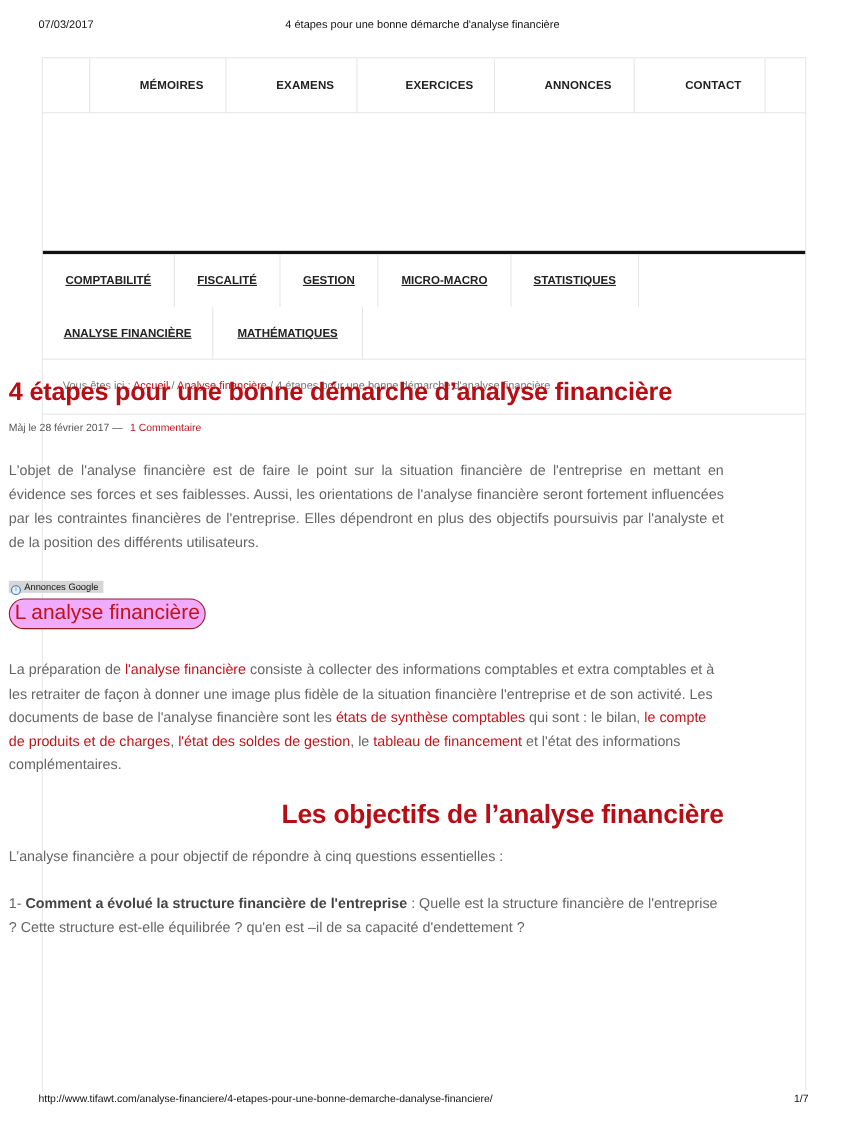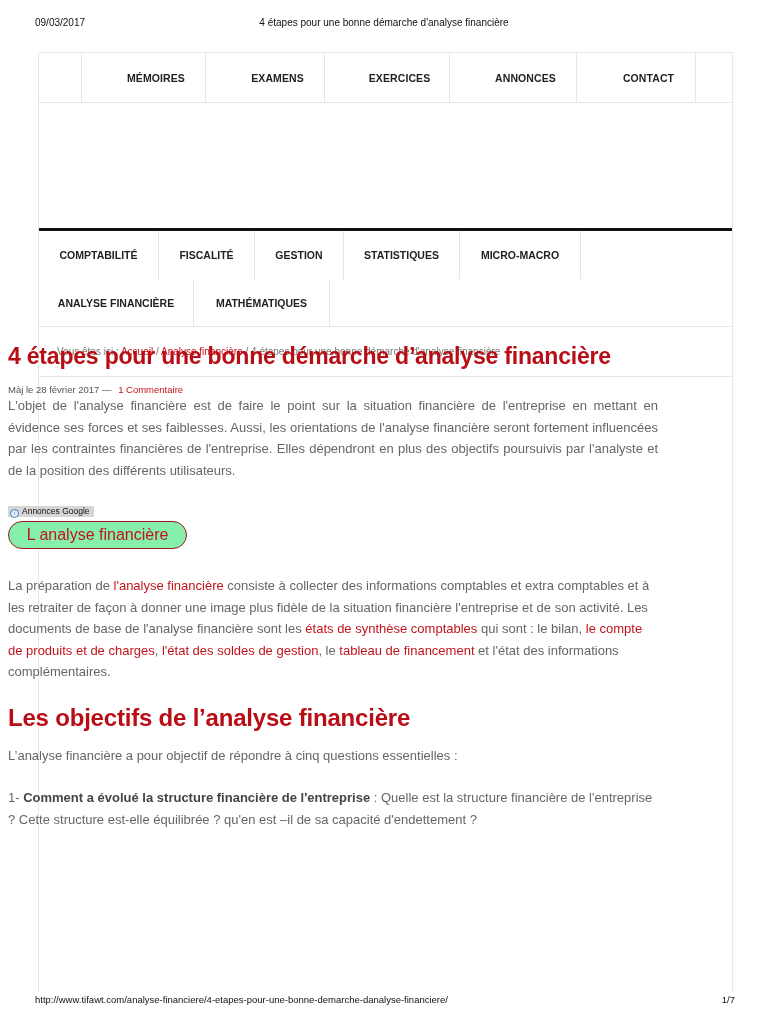--- a/index.html
+++ b/index.html
@@ -22,50 +22,50 @@
     .top-nav .item { height: 50px; border-right: 1px solid #e6e6e6; display: flex; align-items: center; justify-content: center; font-size: 10.5px; font-weight: bold; color: #222; letter-spacing: 0.1px; }
 
     .banner-area { position: absolute; left: 0; top: 50px; width: 693px; height: 125px; }
     .thick-rule { position: absolute; left: 0; top: 175px; width: 693px; height: 3px; background: #111; }
 
     
     .cat-nav { position: absolute; left: 0; top: 178px; width: 693px; height: 96px; border-bottom: 1px solid #e6e6e6; }
     .cat-row { position: absolute; left: 0; height: 48px; display: flex; }
     .cat-row.r1 { top: 0; }
     .cat-row.r2 { top: 48px; }
-    .cat-item { height: 48px; border-right: 1px solid #e6e6e6; display: flex; align-items: center; justify-content: center; font-size: 10.5px; font-weight: bold; color: #222; }
+    .cat-item { height: 48px; border-right: 1px solid #e6e6e6; display: flex; align-items: center; justify-content: center; font-size: 10.5px; font-weight: bold; color: #222; text-decoration: underline; }
 
     .breadcrumb { position: absolute; left: 0; top: 274px; width: 693px; height: 50px; border-bottom: 1px solid #e6e6e6; font-size: 10px; color: #777; padding-left: 18px; line-height: 50px; }
     .breadcrumb a { color: #c0141c; text-decoration: none; }
 
     .article { position: absolute; left: 8px; top: 344px; width: 650px; }
     .article-title { font-size: 23px; font-weight: bold; color: #b80d14; line-height: 25px; letter-spacing: -0.2px; }
     .meta { margin-top: 15px; font-size: 9.5px; color: #555; }
     .meta a { color: #c0141c; text-decoration: none; margin-left: 4px; }
 
     .para { font-size: 13px; color: #666; line-height: 21.5px; text-align: justify; }
-    .intro { }
+    .intro { margin-top: 22px; }
 
     .ads-label { margin-top: 25px; display: inline-block; background: #d6d6d6; font-size: 8.5px; color: #111; padding: 0 4px 0 2px; height: 11px; line-height: 11px; }
     .ads-label .info-icon { display: inline-block; width: 9px; height: 9px; border-radius: 50%; border: 1px solid #3b7bbf; color: #3b7bbf; font-size: 6px; line-height: 7px; text-align: center; margin-right: 3px; vertical-align: -1px; background: #e8f1fb; }
-    .ad-btn { display: block; width: 179px; height: 28px; border: 1.5px solid #9b1a1f; border-radius: 14px; margin-top: 3px; font-size: 16px; color: #c0141c; text-align: center; line-height: 25px; background: #86efac; }
+    .ad-btn { display: block; width: 179px; height: 28px; border: 1.5px solid #9b1a1f; border-radius: 14px; margin-top: 3px; font-size: 19px; color: #c0141c; text-align: center; line-height: 25px; background: #f0abfc; }
 
     .prep { margin-top: 26px; text-align: left; }
     .prep a { color: #c0141c; text-decoration: none; }
 
-    .h2 { margin-top: 20px; font-size: 24px; font-weight: bold; color: #b80d14; line-height: 30px; letter-spacing: -0.2px; }
+    .h2 { margin-top: 20px; font-size: 24px; font-weight: bold; color: #b80d14; line-height: 30px; letter-spacing: -0.2px; text-align: right; }
     .objectives-intro { margin-top: 12px; }
     .q1 { margin-top: 21px; text-align: left; }
     .q1 b { color: #444; }
   </style>
 </head>
 <body>
 
 <div class="print-header">
-  <span class="print-date">09/03/2017</span>
+  <span class="print-date">07/03/2017</span>
   <span class="print-title">4 étapes pour une bonne démarche d'analyse financière</span>
 </div>
 
 <div class="frame">
   <nav class="top-nav">
     <div class="spacer"></div>
     <a class="item" style="width:99px">MÉMOIRES</a>
     <a class="item" style="width:94px">EXAMENS</a>
     <a class="item" style="width:100px">EXERCICES</a>
     <a class="item" style="width:102px">ANNONCES</a>
@@ -73,22 +73,22 @@
   </nav>
 
   <div class="banner-area"></div>
   <div class="thick-rule"></div>
 
   <nav class="cat-nav">
     <div class="cat-row r1">
       <a class="cat-item" style="width:120px">COMPTABILITÉ</a>
       <a class="cat-item" style="width:96px">FISCALITÉ</a>
       <a class="cat-item" style="width:89px">GESTION</a>
+      <a class="cat-item" style="width:121px">MICRO-MACRO</a>
       <a class="cat-item" style="width:116px">STATISTIQUES</a>
-      <a class="cat-item" style="width:121px">MICRO-MACRO</a>
     </div>
     <div class="cat-row r2">
       <a class="cat-item" style="width:155px">ANALYSE FINANCIÈRE</a>
       <a class="cat-item" style="width:136px">MATHÉMATIQUES</a>
     </div>
   </nav>
 
   <div class="breadcrumb"><span>Vous êtes ici : </span><a href="#">Accueil</a><span> / </span><a href="#">Analyse financière</a><span> / </span><span>4 étapes pour une bonne démarche d'analyse financière</span></div>
 </div>
 

